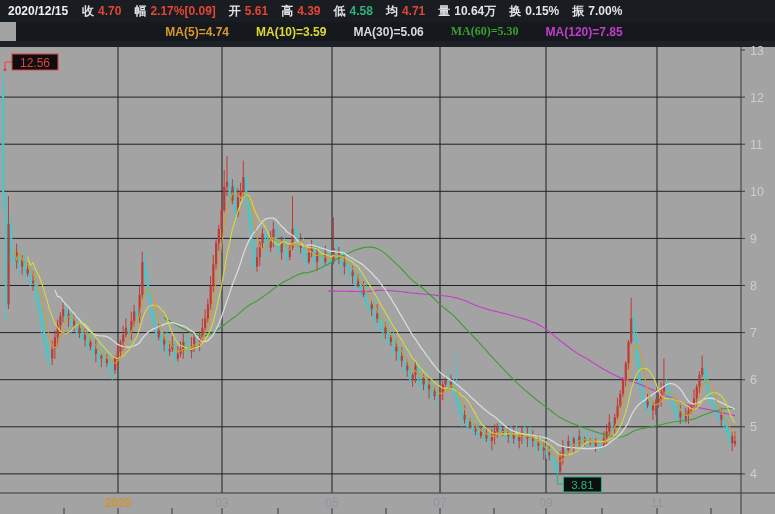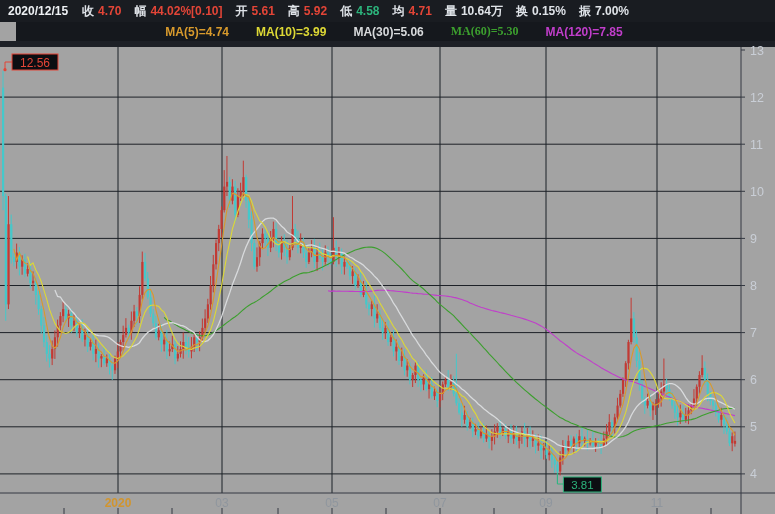--- a/index.html
+++ b/index.html
@@ -27,29 +27,29 @@
 <div id="app">
 
 <div class="topbar" id="topbar">
       <span class="date">2020/12/15</span>
       <span class="item">
         <span class="lab">收</span>
         <span class="val-up">4.70</span>
       </span>
       <span class="item">
         <span class="lab">幅</span>
-        <span class="val-up">44.02%[0.10]</span>
+        <span class="val-up">2.17%[0.09]</span>
       </span>
       <span class="item">
         <span class="lab">开</span>
         <span class="val-up">5.61</span>
       </span>
       <span class="item">
         <span class="lab">高</span>
-        <span class="val-up">5.92</span>
+        <span class="val-up">4.39</span>
       </span>
       <span class="item">
         <span class="lab">低</span>
         <span class="val-down">4.58</span>
       </span>
       <span class="item">
         <span class="lab">均</span>
         <span class="val-up">4.71</span>
       </span>
       <span class="item">
@@ -60,21 +60,21 @@
         <span class="lab">换</span>
         <span class="val-neutral">0.15%</span>
       </span>
       <span class="item">
         <span class="lab">振</span>
         <span class="val-neutral">7.00%</span>
       </span>
     </div>
 <div class="malegend" id="malegend">
       <span class="item" style="color: rgb(216, 154, 44);">MA(5)=4.74</span>
-      <span class="item" style="color: rgb(221, 216, 53);">MA(10)=3.99</span>
+      <span class="item" style="color: rgb(221, 216, 53);">MA(10)=3.59</span>
       <span class="item" style="color: rgb(216, 218, 220);">MA(30)=5.06</span>
       <span class="item" style="color: rgb(60, 159, 46); font-family: Liberation Serif, serif;">MA(60)=5.30</span>
       <span class="item" style="color: rgb(193, 62, 203);">MA(120)=7.85</span>
     </div>
 <div class="strip"></div>
 <svg id="chart" width="775" height="514" viewBox="0 0 775 514">
       <line x1="0" y1="97.1" x2="741" y2="97.1" stroke="#1d2127" stroke-width="1"></line>
       <line x1="0" y1="144.2" x2="741" y2="144.2" stroke="#1d2127" stroke-width="1"></line>
       <line x1="0" y1="191.3" x2="741" y2="191.3" stroke="#1d2127" stroke-width="1"></line>
       <line x1="0" y1="238.4" x2="741" y2="238.4" stroke="#1d2127" stroke-width="1"></line>

